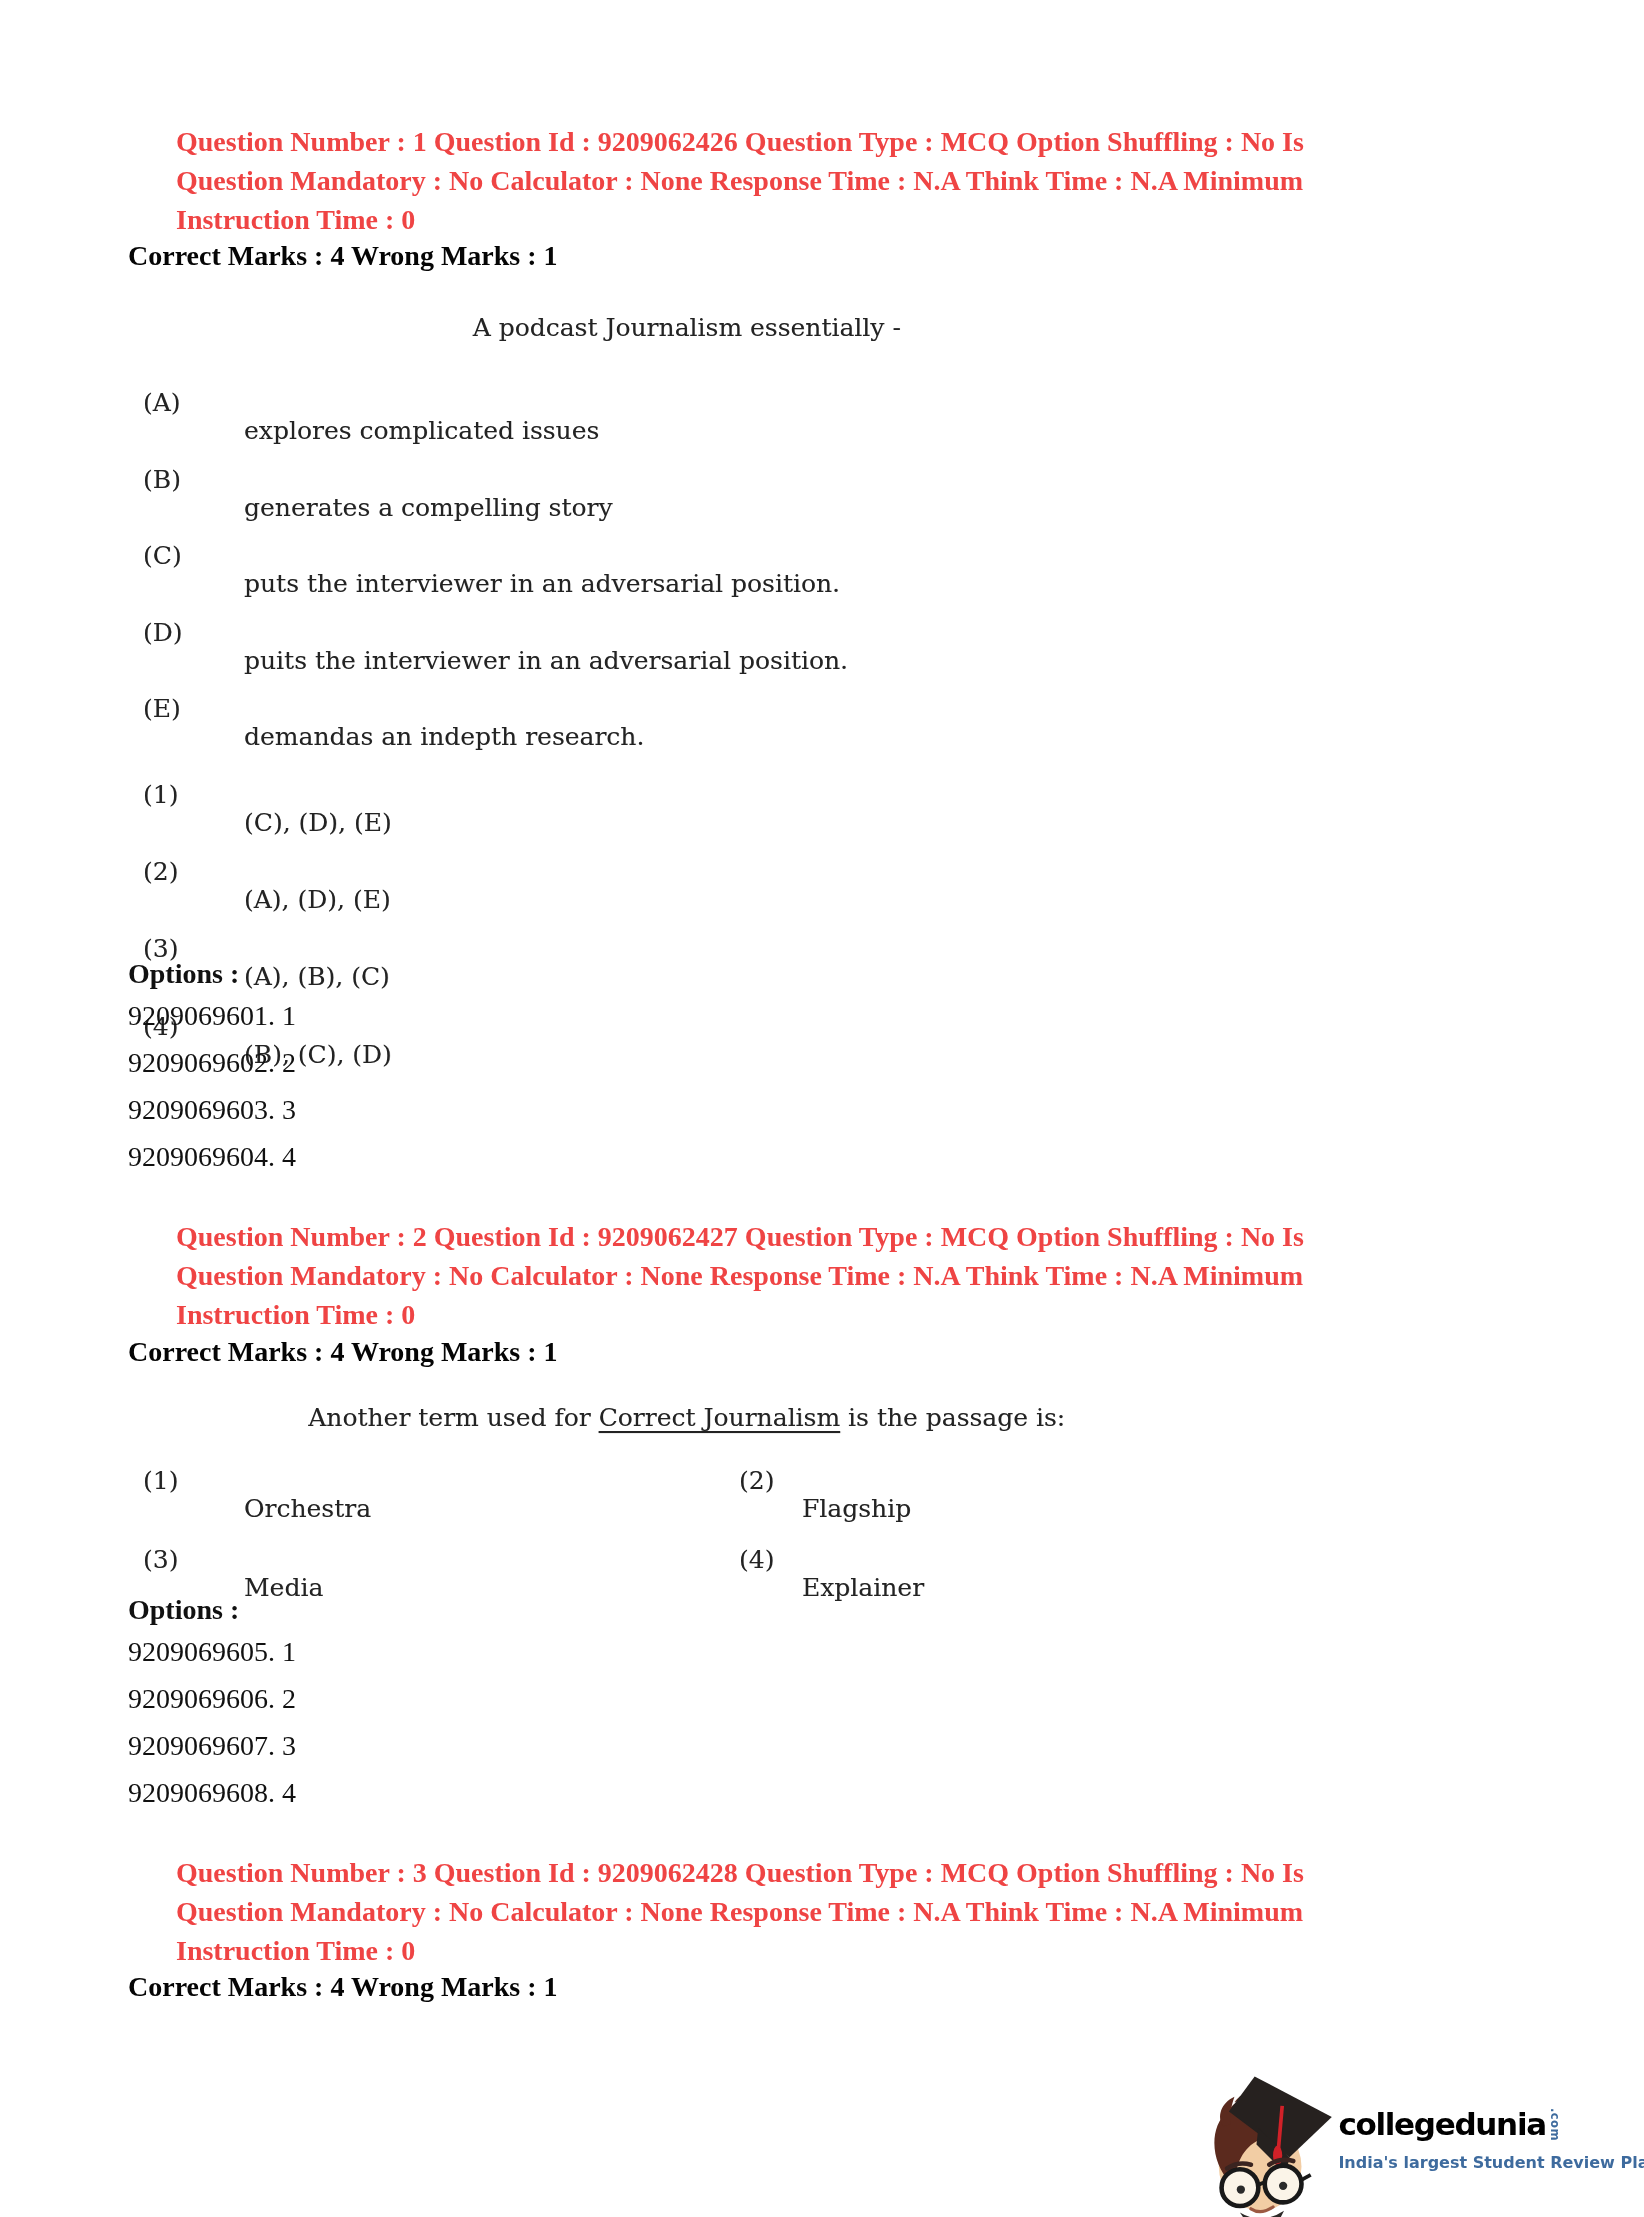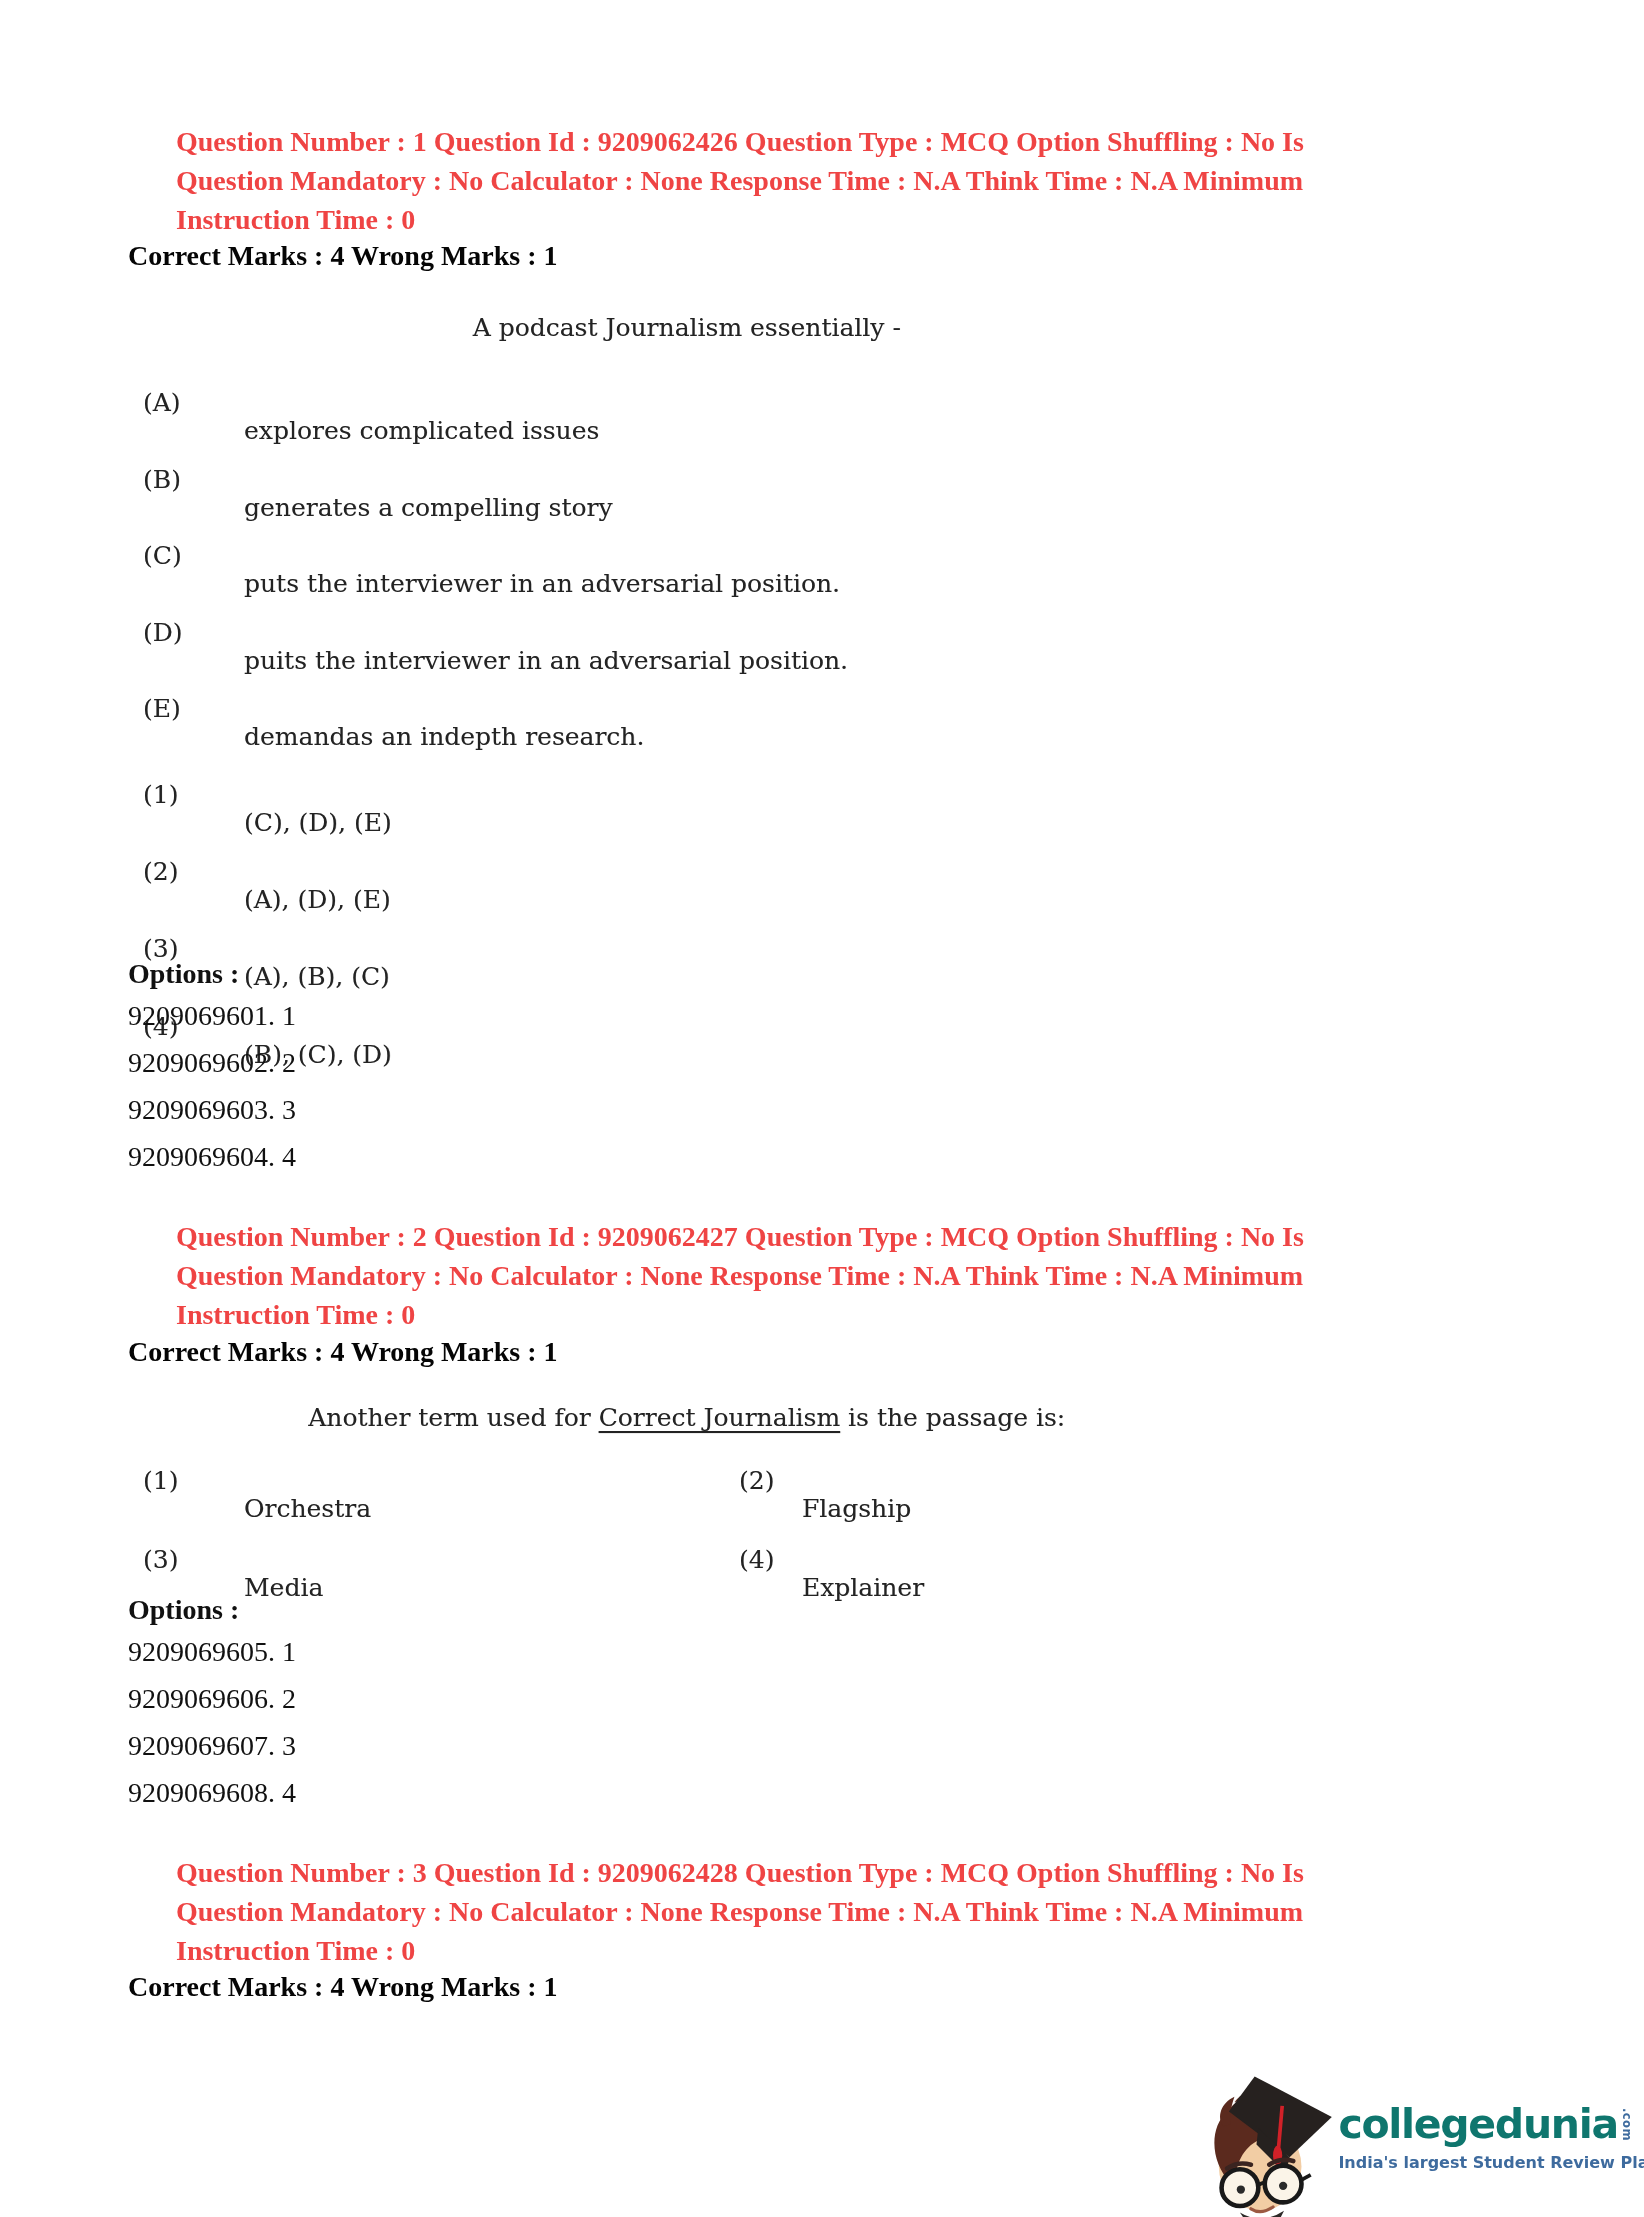--- a/index.html
+++ b/index.html
@@ -49,22 +49,22 @@
   .optblock { position:absolute; left:128px; font-size:28px; color:#111; }
   .optblock .optlabel { font-weight:bold; line-height:36px; }
   .optblock .optid { line-height:47px; font-family:"Liberation Serif",serif; }
   
   .logo { position:absolute; left:1202px; top:2071px; width:442px; height:147px; display:flex; }
   .mascot { width:131px; height:147px; flex:0 0 131px; }
   .logotext { margin-left:5.4px; padding-top:32px; }
   .brandrow { display:flex; align-items:flex-start; }
   .brand {
     font-family:"DejaVu Sans","Liberation Sans",sans-serif;
-    font-weight:bold; font-size:41px; line-height:43px;
-    color:#0f766e; letter-spacing:-1.3px;
+    font-weight:bold; font-size:31px; line-height:43px;
+    color:#000000; letter-spacing:-1.3px;
   }
   .tld {
     font-family:"DejaVu Sans","Liberation Sans",sans-serif;
     font-weight:bold; font-size:11.6px; color:#3e6b9e;
     writing-mode:vertical-rl; margin-top:5.4px; margin-left:1.8px; letter-spacing:0.4px;
   }
   .tagline {
     font-family:"DejaVu Sans","Liberation Sans",sans-serif;
     font-weight:bold; font-size:16px; color:#3e6b9e;
     margin-top:7.2px; white-space:nowrap;

